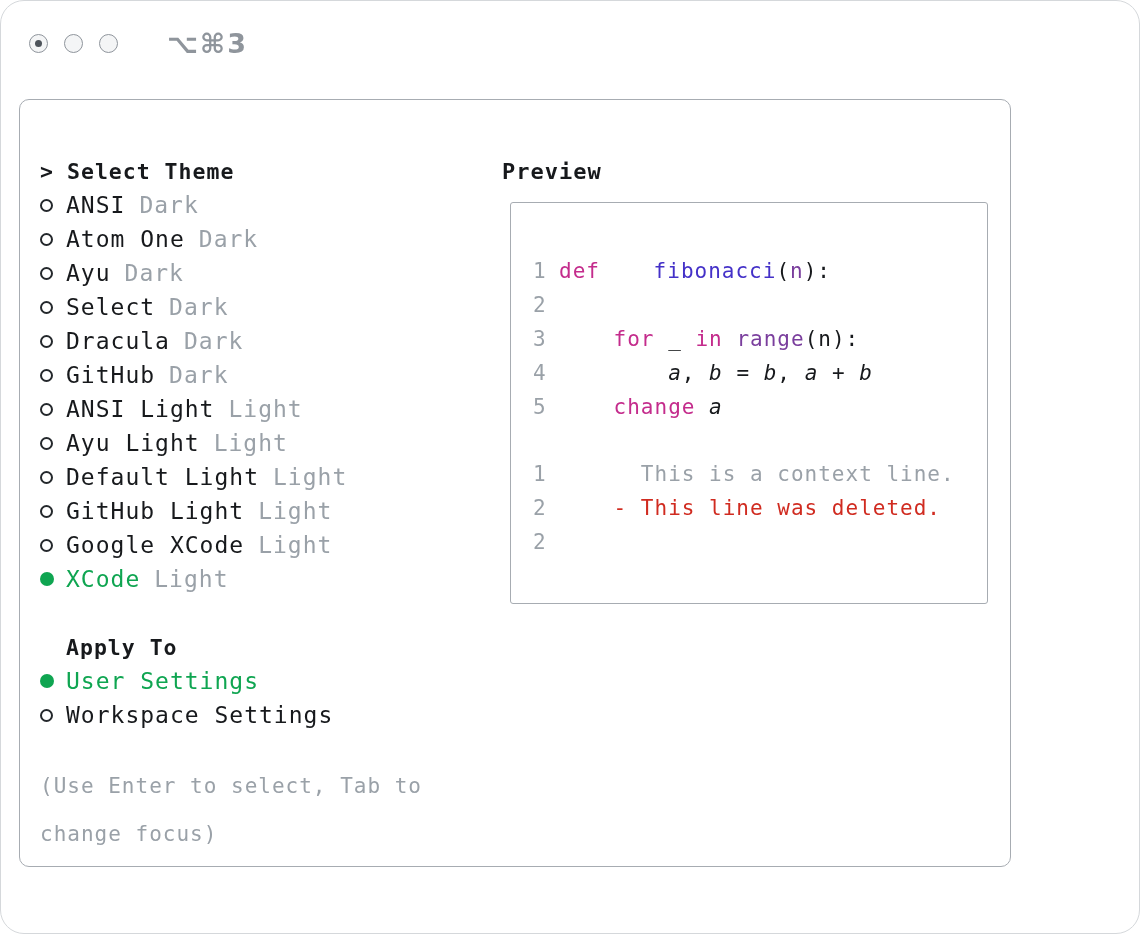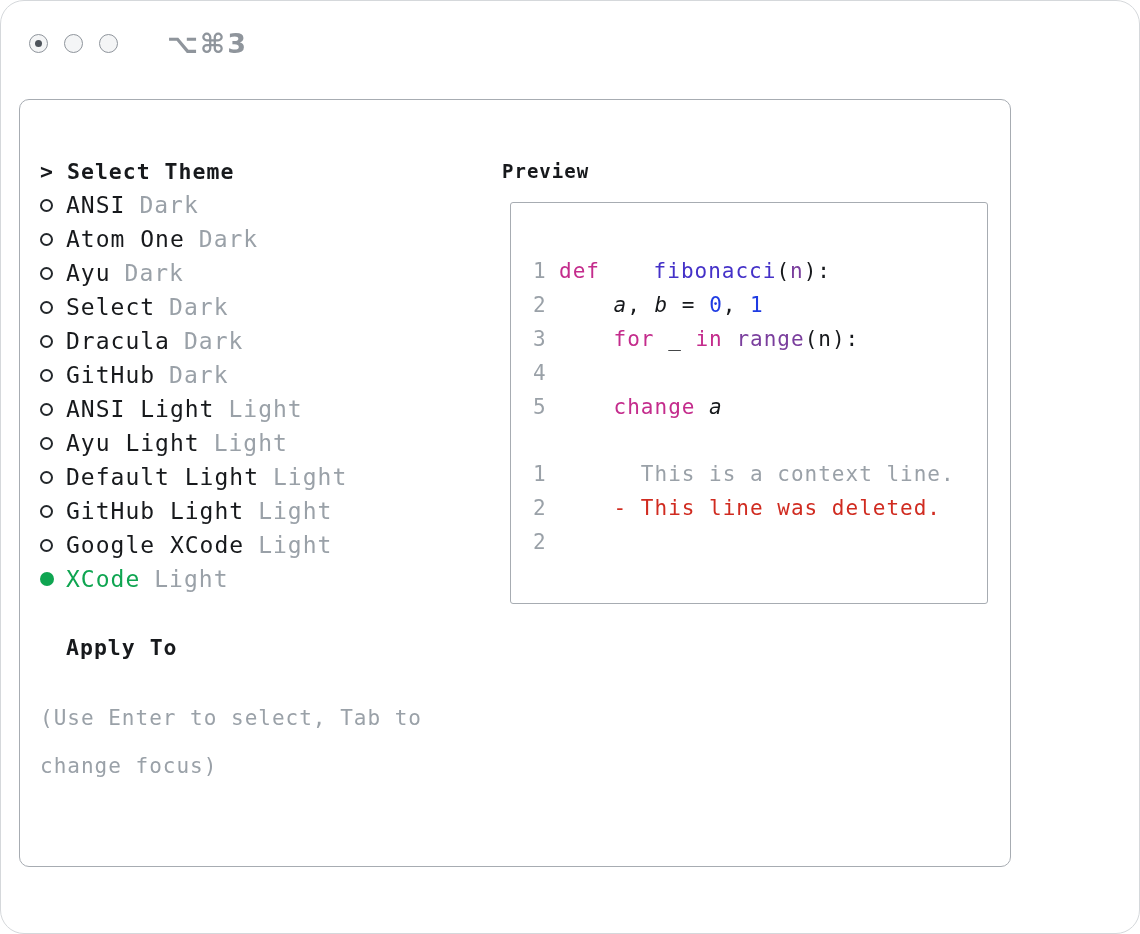--- a/index.html
+++ b/index.html
@@ -48,21 +48,21 @@
   .option.selected .radio { width:14px; height:14px; border:none; background:var(--accent-green,#0fa551); margin-right:12px; }
   .option.selected .theme-name,
   .option.selected .option-label { color:var(--accent-green,#0fa551); }
   .theme-variant { margin-left:14px; color:var(--muted-gray,#9aa1a8); }
   .apply-title { margin-top:34px; margin-left:26px; font-weight:bold; font-size:21.5px;text-align:right; }
   .hint {
     margin-top:30px; width:400px;
     color:var(--muted-gray,#9aa1a8); font-size:21px; line-height:48px; letter-spacing:1px;
   }
   
-  .preview-title { position:absolute; left:482px; top:54px; font-weight:bold; font-size:19px; }
+  .preview-title { position:absolute; left:482px; top:54px; font-weight:bold; font-size:22px; }
   .preview-box {
     position:absolute; left:490px; top:102px; width:478px; height:402px;
     border:1.5px solid var(--border-gray,#a7acb2); border-radius:3px;
     padding:51px 0 0 22px; background:#fff;
   }
   .code-line { height:34px; display:flex; align-items:center; font-size:21px; letter-spacing:1px; white-space:pre; }
   .line-num { color:var(--muted-gray,#9aa1a8); width:14px; margin-right:12px; flex:none; }
   .code-text { white-space:pre; }
   .diff-spacer { height:33px; }
   .tok-pl  { color:var(--text-black,#17191c); }
@@ -155,42 +155,52 @@
   </div>
           <div class="option theme-item selected">
     <span class="radio"></span>
     <span class="theme-name">XCode</span>
     <span class="theme-variant">Light</span>
   </div>
         </div>
 
       <div class="row apply-title">Apply To</div>
 
+      <div class="apply-list">
+          <div class="option apply-option selected">
+    <span class="radio"></span>
+    <span class="option-label">User Settings</span>
+  </div>
+          <div class="option apply-option">
+    <span class="radio"></span>
+    <span class="option-label">Workspace Settings</span>
+  </div>
+        </div>
 
       <div class="hint">(Use Enter to select, Tab to change focus)</div>
     </div>
 
     <div class="row preview-title">Preview</div>
 
     <div class="preview-box">
       <div>
           <div class="code-line">
     <span class="line-num">1</span>
     <span class="code-text"><span class="tok-kw">def</span><span class="tok-pl"> </span><span class="tok-fn">fibonacci</span><span class="tok-pl">(</span><span class="tok-type">n</span><span class="tok-pl">):</span></span>
   </div>
           <div class="code-line">
     <span class="line-num">2</span>
-    <span class="code-text"><span class="tok-pl">    </span><span class="tok-var">a</span><span class="tok-pl">, </span><span class="tok-var">b</span><span class="tok-pl"> = </span><span class="tok-num">0</span><span class="tok-pl">, </span><span class="tok-num">1</span></span>
   </div>
           <div class="code-line">
     <span class="line-num">3</span>
     <span class="code-text"><span class="tok-pl">    </span><span class="tok-kw">for</span><span class="tok-pl"> _ </span><span class="tok-kw">in</span><span class="tok-pl"> </span><span class="tok-type">range</span><span class="tok-pl">(n):</span></span>
   </div>
           <div class="code-line">
     <span class="line-num">4</span>
+    <span class="code-text"><span class="tok-pl">        </span><span class="tok-var">a</span><span class="tok-pl">, </span><span class="tok-var">b</span><span class="tok-pl"> = </span><span class="tok-var">b</span><span class="tok-pl">, </span><span class="tok-var">a</span><span class="tok-pl"> + </span><span class="tok-var">b</span></span>
   </div>
           <div class="code-line">
     <span class="line-num">5</span>
     <span class="code-text"><span class="tok-pl">    </span><span class="tok-kw">change</span><span class="tok-pl"> </span><span class="tok-var">a</span></span>
   </div>
         </div>
       <div class="diff-spacer"></div>
       <div>
           <div class="code-line">
     <span class="line-num">1</span>

